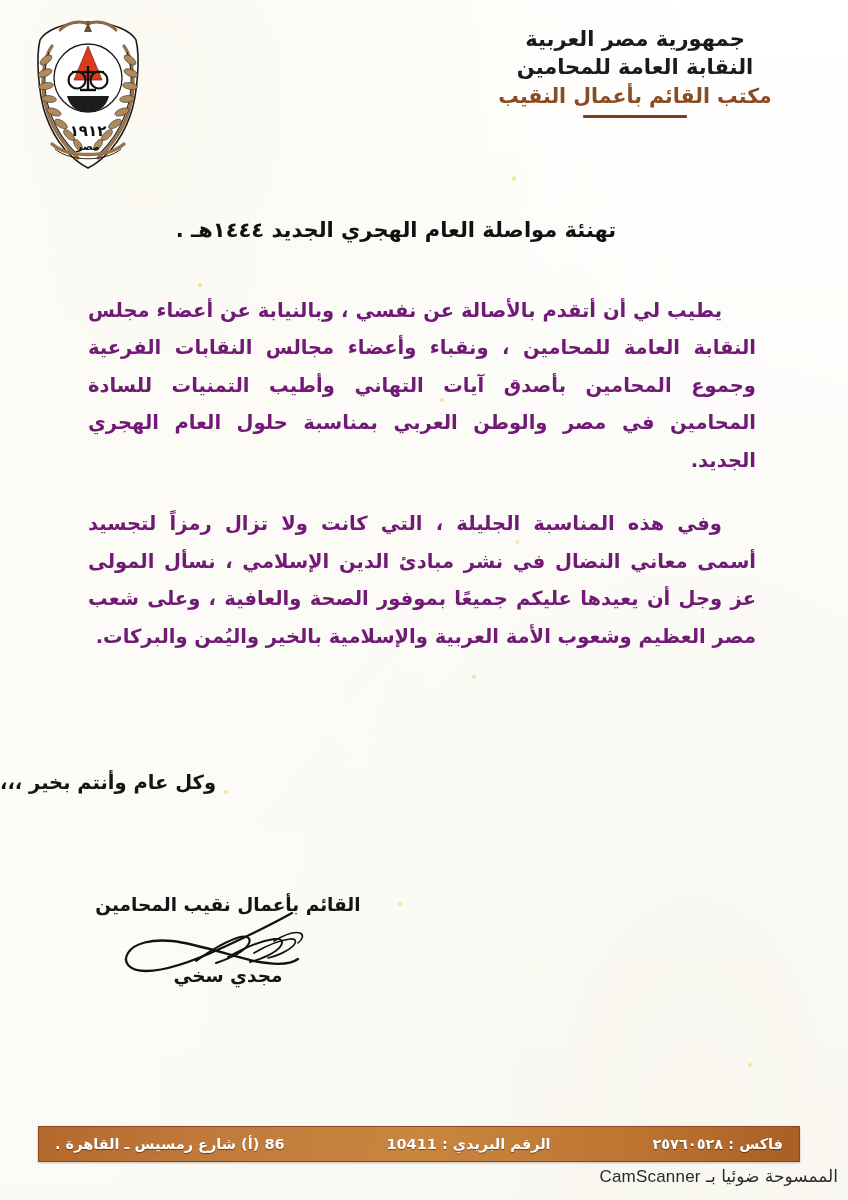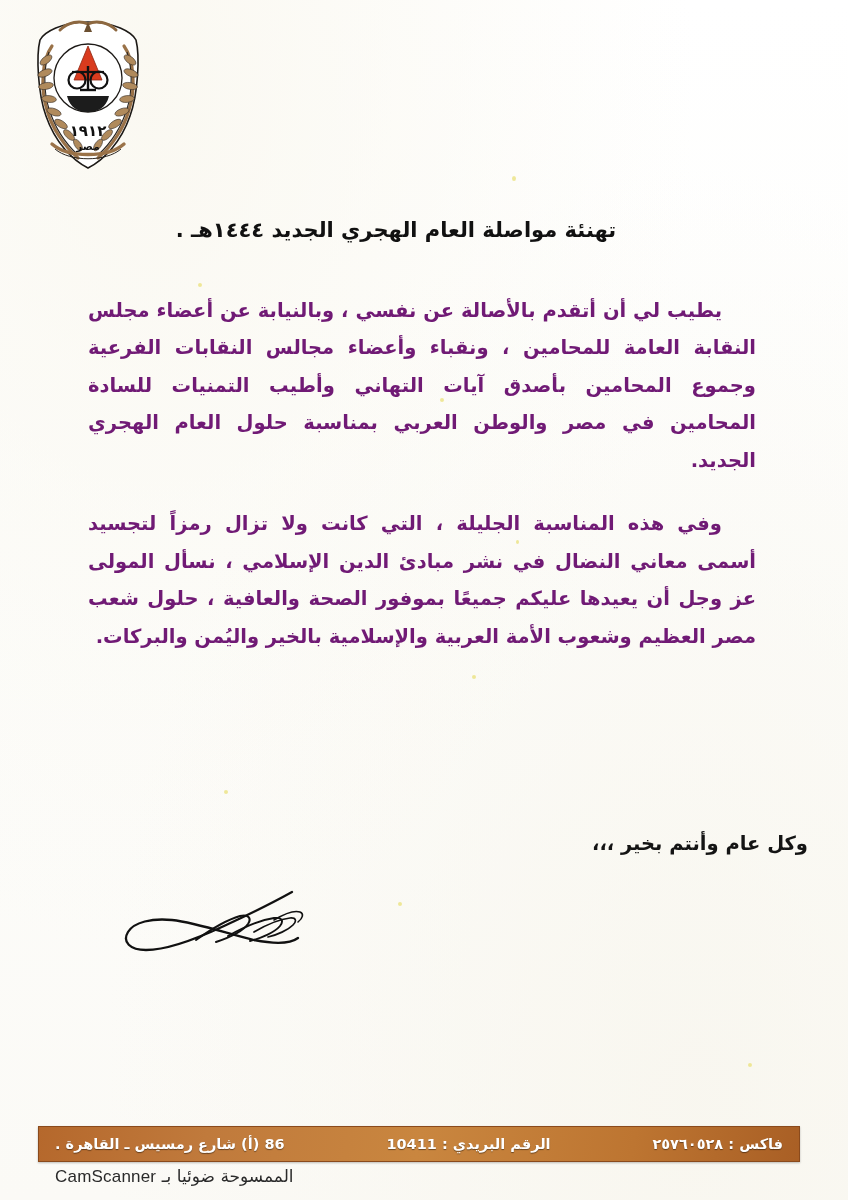--- a/index.html
+++ b/index.html
@@ -96,23 +96,23 @@
     text-align: justify;
     text-align-last: right;
     text-indent: 34px;
     margin: 0 0 26px 0;
     color: #701a75;
   }
   .para:last-child { margin-bottom: 0; }
 
   .closing {
     position: absolute;
-    top: 832px;
+    top: 771px;
     left: 0; right: 0;
-    text-align: right;
+    text-align: left;
     font-size: 19.5px;
     font-weight: 700;
     color: #141414;
     padding-right: 40px;
   }
 
   
   .signature-block {
     position: absolute;
     top: 894px;
@@ -160,21 +160,21 @@
     font-weight: 700;
     color: #ffffff;
     text-shadow: 0 1px 1px rgba(0,0,0,0.45);
     white-space: nowrap;
   }
 
   .watermark {
     position: absolute;
     top: 1166px;
     left: 16px; right: 0;
-    text-align: left;
+    text-align: right;
     font-size: 17px;
     color: #2a2a2a;
     direction: rtl;
     padding-right: 10px;
     padding-left: 39px;
   }
   .watermark .brand {
     direction: ltr;
     display: inline-block;
     font-family: "Liberation Sans", sans-serif;
@@ -248,43 +248,51 @@
         <path d="M45 80 L87 80 C84 92 76 96 66 96 C56 96 48 92 45 80 Z" fill="#1c1c1c"></path>
 
         <text x="66" y="120" text-anchor="middle" font-family="DejaVu Sans, sans-serif" font-size="15" font-weight="700" fill="#111">١٩١٢</text>
         <text x="66" y="134" text-anchor="middle" font-family="DejaVu Sans, sans-serif" font-size="10.5" font-weight="700" fill="#111">مصر</text>
 
         <path d="M30 128 C46 142 86 142 102 128" fill="none" stroke="#9a7248" stroke-width="3.4" stroke-linecap="round"></path>
         <path d="M33 133 C48 146 84 146 99 133" fill="none" stroke="#2a2520" stroke-width="1"></path>
       </svg>
     </div>
 
+    <div class="header-text">
+      <div class="header-line">جمهورية مصر العربية</div>
+      <div class="header-line">النقابة العامة للمحامين</div>
+      <div class="header-line accent">مكتب القائم بأعمال النقيب</div>
+      <div class="header-rule"></div>
+    </div>
   </div>
 
   <div class="doc-title">تهنئة مواصلة العام الهجري الجديد ١٤٤٤هـ .</div>
 
   <div class="body-block">
     <p class="para">يطيب لي أن أتقدم بالأصالة عن نفسي ، وبالنيابة عن أعضاء مجلس النقابة العامة للمحامين ، ونقباء وأعضاء مجالس النقابات الفرعية وجموع المحامين بأصدق آيات التهاني وأطيب التمنيات للسادة المحامين في مصر والوطن العربي بمناسبة حلول العام الهجري الجديد.</p>
-    <p class="para">وفي هذه المناسبة الجليلة ، التي كانت ولا تزال رمزاً لتجسيد أسمى معاني النضال في نشر مبادئ الدين الإسلامي ، نسأل المولى عز وجل أن يعيدها عليكم جميعًا بموفور الصحة والعافية ، حلول شعب مصر العظيم وشعوب الأمة العربية والإسلامية بالخير واليُمن والبركات.</p>
+    <p class="para">وفي هذه المناسبة الجليلة ، التي كانت ولا تزال رمزاً لتجسيد أسمى معاني النضال في نشر مبادئ الدين الإسلامي ، نسأل المولى عز وجل أن يعيدها عليكم جميعًا بموفور الصحة والعافية ، وعلى شعب مصر العظيم وشعوب الأمة العربية والإسلامية بالخير واليُمن والبركات.</p>
   </div>
 
   <div class="closing">وكل عام وأنتم بخير ،،،</div>
 
   <div class="signature-block">
+    <div class="sig-title">القائم بأعمال نقيب المحامين</div>
     <div class="sig-mark">
       <svg viewBox="0 0 300 70" width="300" height="70" aria-hidden="true">
         <g fill="none" stroke="#111" stroke-linecap="round" stroke-linejoin="round">
           <path d="M214 2 C196 12 172 24 146 36 C116 50 88 60 68 60 C52 60 44 52 50 42 C56 32 74 28 94 30 C120 33 150 44 176 50 C196 54 212 54 220 48" stroke-width="2.3"></path>
           <path d="M118 50 C132 40 148 30 162 26 C170 24 174 28 170 34 C165 41 150 48 138 52" stroke-width="2.1"></path>
           <path d="M150 46 C164 38 182 30 196 28 C204 27 206 31 202 36 C197 42 184 48 172 51" stroke-width="1.9"></path>
           <path d="M176 42 C188 35 202 29 212 28 C218 27.5 219 31 215 35 C210 40 199 45 190 47" stroke-width="1.7"></path>
           <path d="M196 30 C206 24 216 20 222 22 C226 23.5 225 28 220 32" stroke-width="1.6"></path>
         </g>
       </svg>
     </div>
+    <div class="sig-name">مجدي سخي</div>
   </div>
 
   <div class="footer-bar">
     <span class="footer-item">فاكس : ٢٥٧٦٠٥٢٨</span>
     <span class="footer-item">الرقم البريدي : 10411</span>
     <span class="footer-item">86 (أ) شارع رمسيس ـ القاهرة .</span>
   </div>
 
   <div class="watermark">
     <span>الممسوحة ضوئيا بـ</span>

